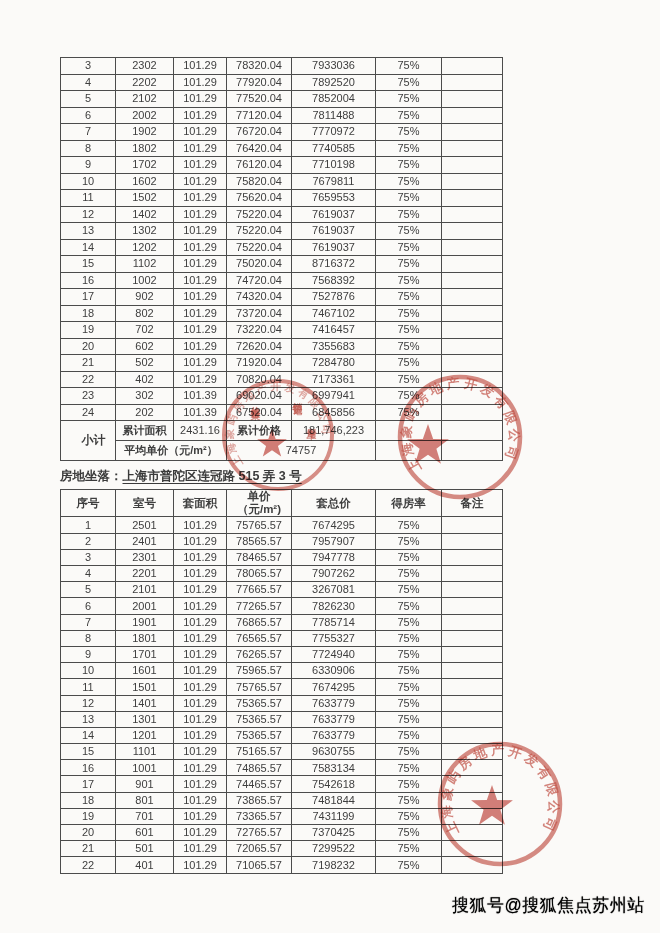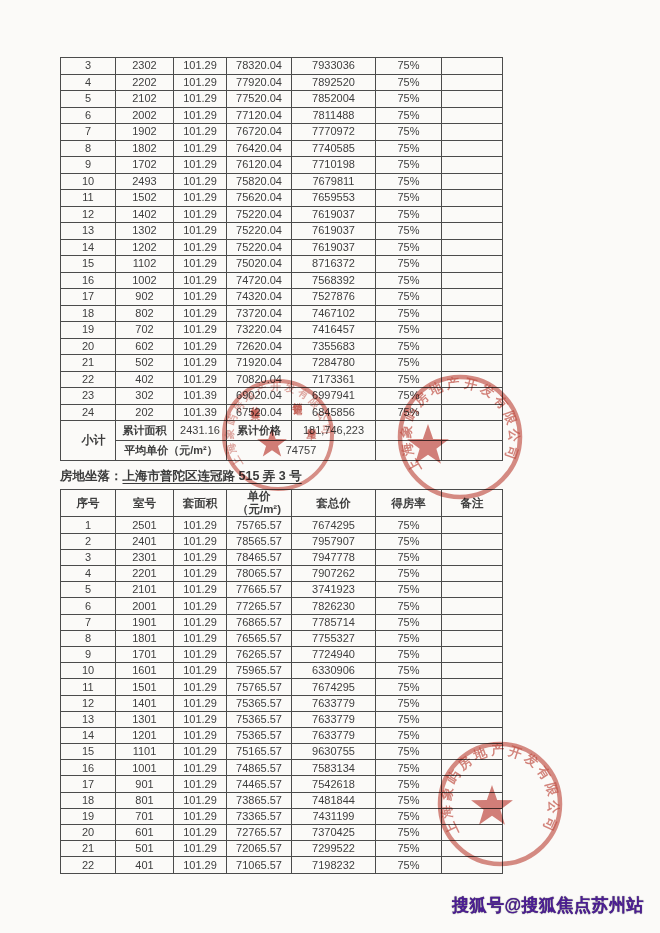--- a/index.html
+++ b/index.html
@@ -42,21 +42,21 @@
   }
   .stamp svg{display:block;}
   .stamp-col{
     position:absolute;writing-mode:vertical-rl;
     font-size:10px;font-weight:bold;color:rgba(185,62,50,.62);
     letter-spacing:1px;filter:blur(.55px);line-height:1;
     pointer-events:none;white-space:nowrap;
   }
   #watermark{
     position:absolute;left:452px;top:894px;width:205px;
-    font-size:17px;font-weight:700;color:#4c1d95;
+    font-size:17px;font-weight:400;color:#000000;
     letter-spacing:.5px;white-space:nowrap;
     text-shadow:0 0 1px rgba(0,0,0,.8);
     transform:scaleY(1.04);
   }
 </style>
 </head>
 <body>
 
 <table class="tbl" id="table1">
   <colgroup>
@@ -127,21 +127,21 @@
         <td>9</td>
         <td>1702</td>
         <td>101.29</td>
         <td>76120.04</td>
         <td>7710198</td>
         <td>75%</td>
         <td></td>
       </tr>
       <tr>
         <td>10</td>
-        <td>2493</td>
+        <td>1602</td>
         <td>101.29</td>
         <td>75820.04</td>
         <td>7679811</td>
         <td>75%</td>
         <td></td>
       </tr>
       <tr>
         <td>11</td>
         <td>1502</td>
         <td>101.29</td>
@@ -347,21 +347,21 @@
         <td>78065.57</td>
         <td>7907262</td>
         <td>75%</td>
         <td></td>
       </tr>
       <tr>
         <td>5</td>
         <td>2101</td>
         <td>101.29</td>
         <td>77665.57</td>
-        <td>3741923</td>
+        <td>3267081</td>
         <td>75%</td>
         <td></td>
       </tr>
       <tr>
         <td>6</td>
         <td>2001</td>
         <td>101.29</td>
         <td>77265.57</td>
         <td>7826230</td>
         <td>75%</td>

